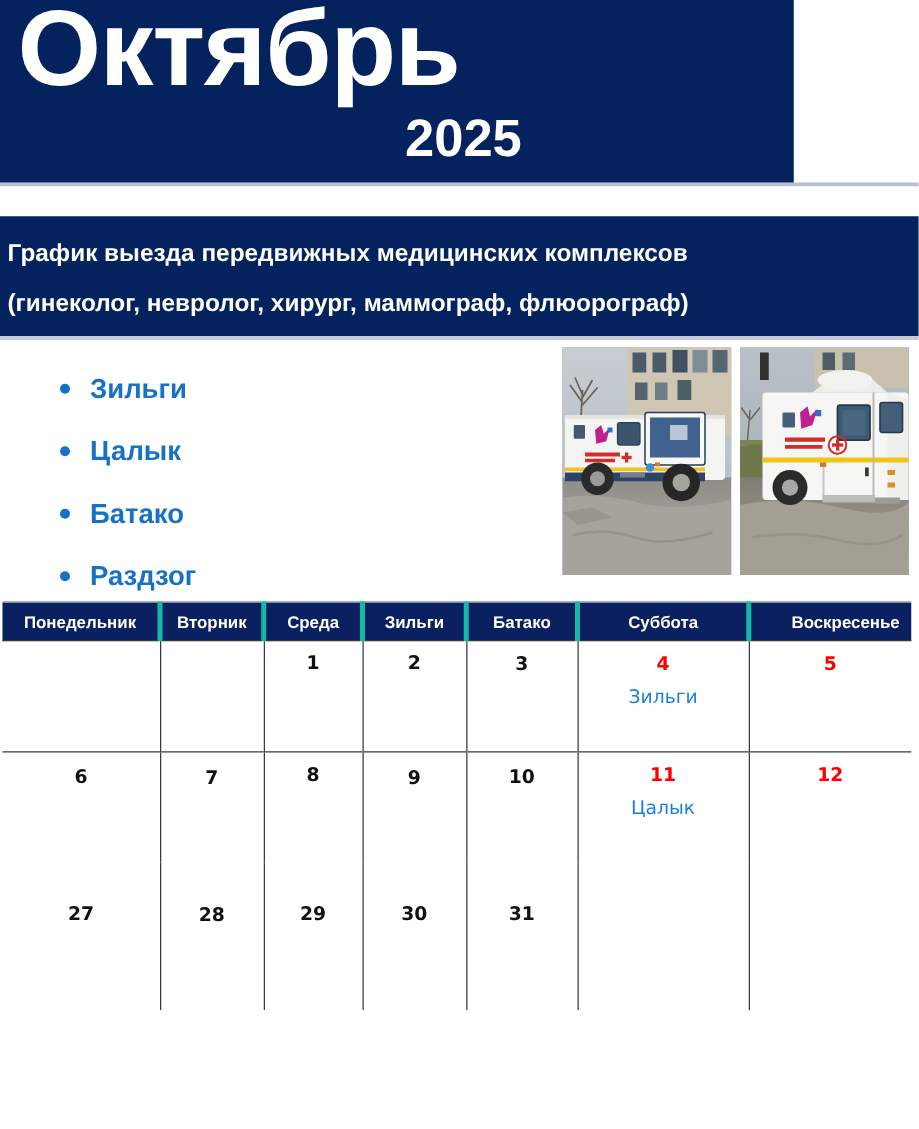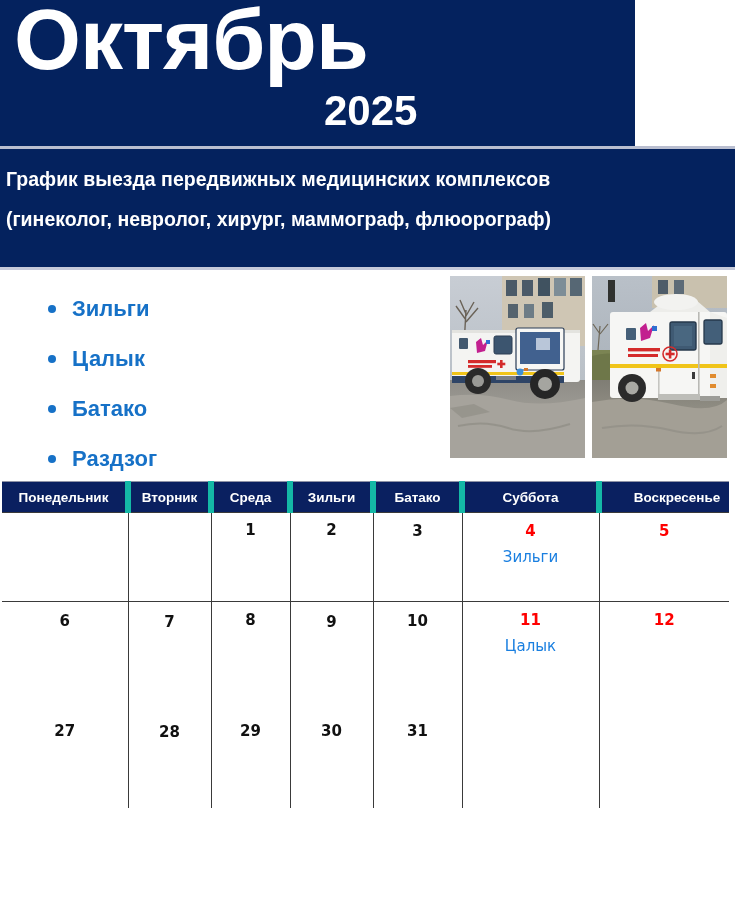--- a/index.html
+++ b/index.html
@@ -42,24 +42,25 @@
     line-height:1;
     margin-left:12px;
   }
   .hdr-divider{
     width:735px;
     height:3px;
     background:#b9bed0;
   }
   .subtitle-band{
     width:735px;
-    height:118px;
+    height:96px;
     background:#04225e;
     box-sizing:border-box;
     padding:10px 6px 0 6px;
+    margin-top:24px;
   }
   .subtitle-line{
     color:#ffffff;
     font-size:19.5px;
     font-weight:bold;
     line-height:40px;
     white-space:nowrap;
   }
   .band-bottom-divider{
     width:735px;
@@ -132,21 +133,21 @@
     margin-left:2px;
   }
   table.calendar thead th{
     background:#0a2060;
     color:#ffffff;
     font-size:13.5px;
     font-weight:bold;
     height:30px;
     padding:0;
     text-align:center;
-    border-right:6px solid #14b8a6;
+    border-right:4px solid #14b8a6;
     border-top:1px solid #8f93a6;
   }
   table.calendar thead th:last-child{ border-right:none;padding-left:23px; }
 
   table.calendar tbody td{
     height:80px;
     vertical-align:top;
     padding:8px 0 0 0;
     text-align:center;
     border-right:1px solid #3a3a3a;

